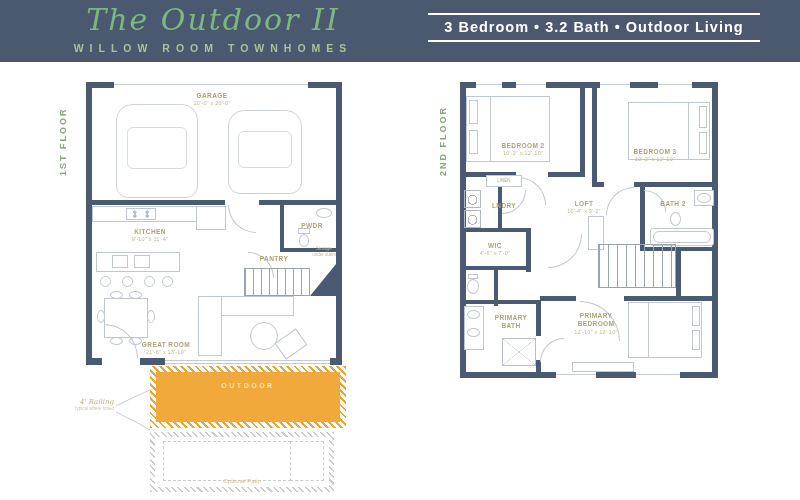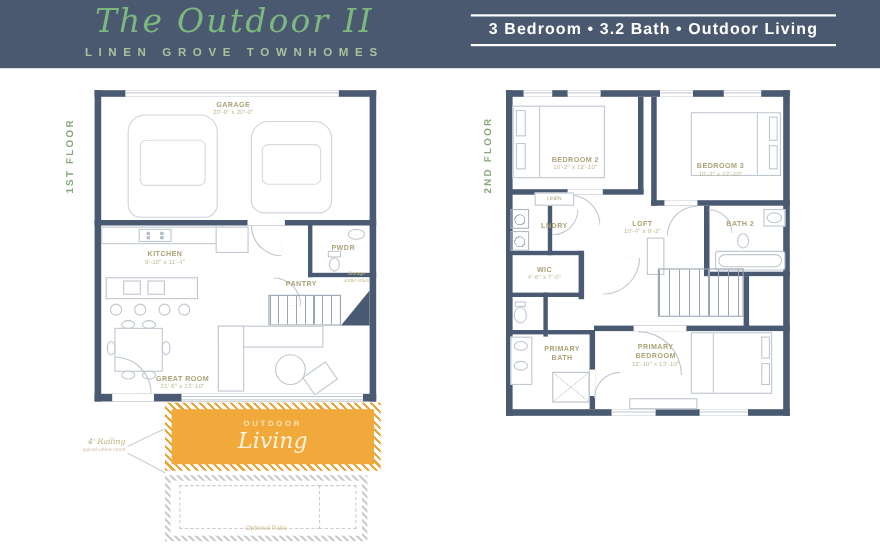--- a/index.html
+++ b/index.html
@@ -61,21 +61,21 @@
   .patio-hatch{position:absolute;background:repeating-linear-gradient(45deg,#cccccc 0 1.5px,#ffffff 1.5px 4.5px);}
   .dashed{position:absolute;border:1px dashed #c9cdd2;box-sizing:border-box;background:#fff;}
 </style>
 </head>
 <body>
 
 <div class="sheet">
 
   <div class="banner">
     <div class="logo-title">The Outdoor II</div>
-    <div class="logo-sub">LINEN GROVE TOWNHOMES</div>
+    <div class="logo-sub">WILLOW ROOM TOWNHOMES</div>
     <div class="spec-line" style="top:13px;"></div>
     <div class="spec-text">3 Bedroom • 3.2 Bath • Outdoor Living</div>
     <div class="spec-line" style="top:40px;"></div>
   </div>
 
   <div class="floor-tag" style="left:58px;top:90px;height:86px;">1ST FLOOR</div>
 
   <div class="wall" style="left:86px;top:82px;width:256px;height:6px;"></div>
   <div class="opening" style="left:114px;top:82px;width:194px;height:6px;"></div>
   <div class="winline" style="left:114px;top:84px;width:194px;height:1px;"></div>
@@ -146,21 +146,20 @@
   </div>
   <div class="furn" style="left:198px;top:296px;width:96px;height:20px;"></div>
   <div class="furn" style="left:198px;top:296px;width:24px;height:60px;"></div>
   <div class="furn oval" style="left:250px;top:322px;width:28px;height:28px;"></div>
   <div class="furn" style="left:278px;top:334px;width:26px;height:20px;transform:rotate(-35deg);"></div>
   <div class="arc arc-tr" style="left:104px;top:324px;width:34px;height:34px;"></div>
 
   <div class="ol-hatch" style="left:150px;top:366px;width:196px;height:62px;">
     <div class="ol-fill" style="left:6px;top:6px;width:184px;height:50px;">
       <div class="ol-word1">OUTDOOR</div>
-      <div class="ol-word2">Living</div>
     </div>
   </div>
   <div class="abs" style="left:38px;top:398px;width:76px;text-align:right;">
     <div class="rail-note1">4' Railing</div>
     <div class="rail-note2">typical where noted</div>
   </div>
   <svg class="abs" style="left:114px;top:388px;" width="38" height="44">
     <path d="M2,18 C 14,12 26,6 36,2" stroke="#c9ced6" stroke-width="1" fill="none"></path>
     <path d="M2,24 C 14,30 26,36 36,42" stroke="#c9ced6" stroke-width="1" fill="none"></path>
   </svg>

